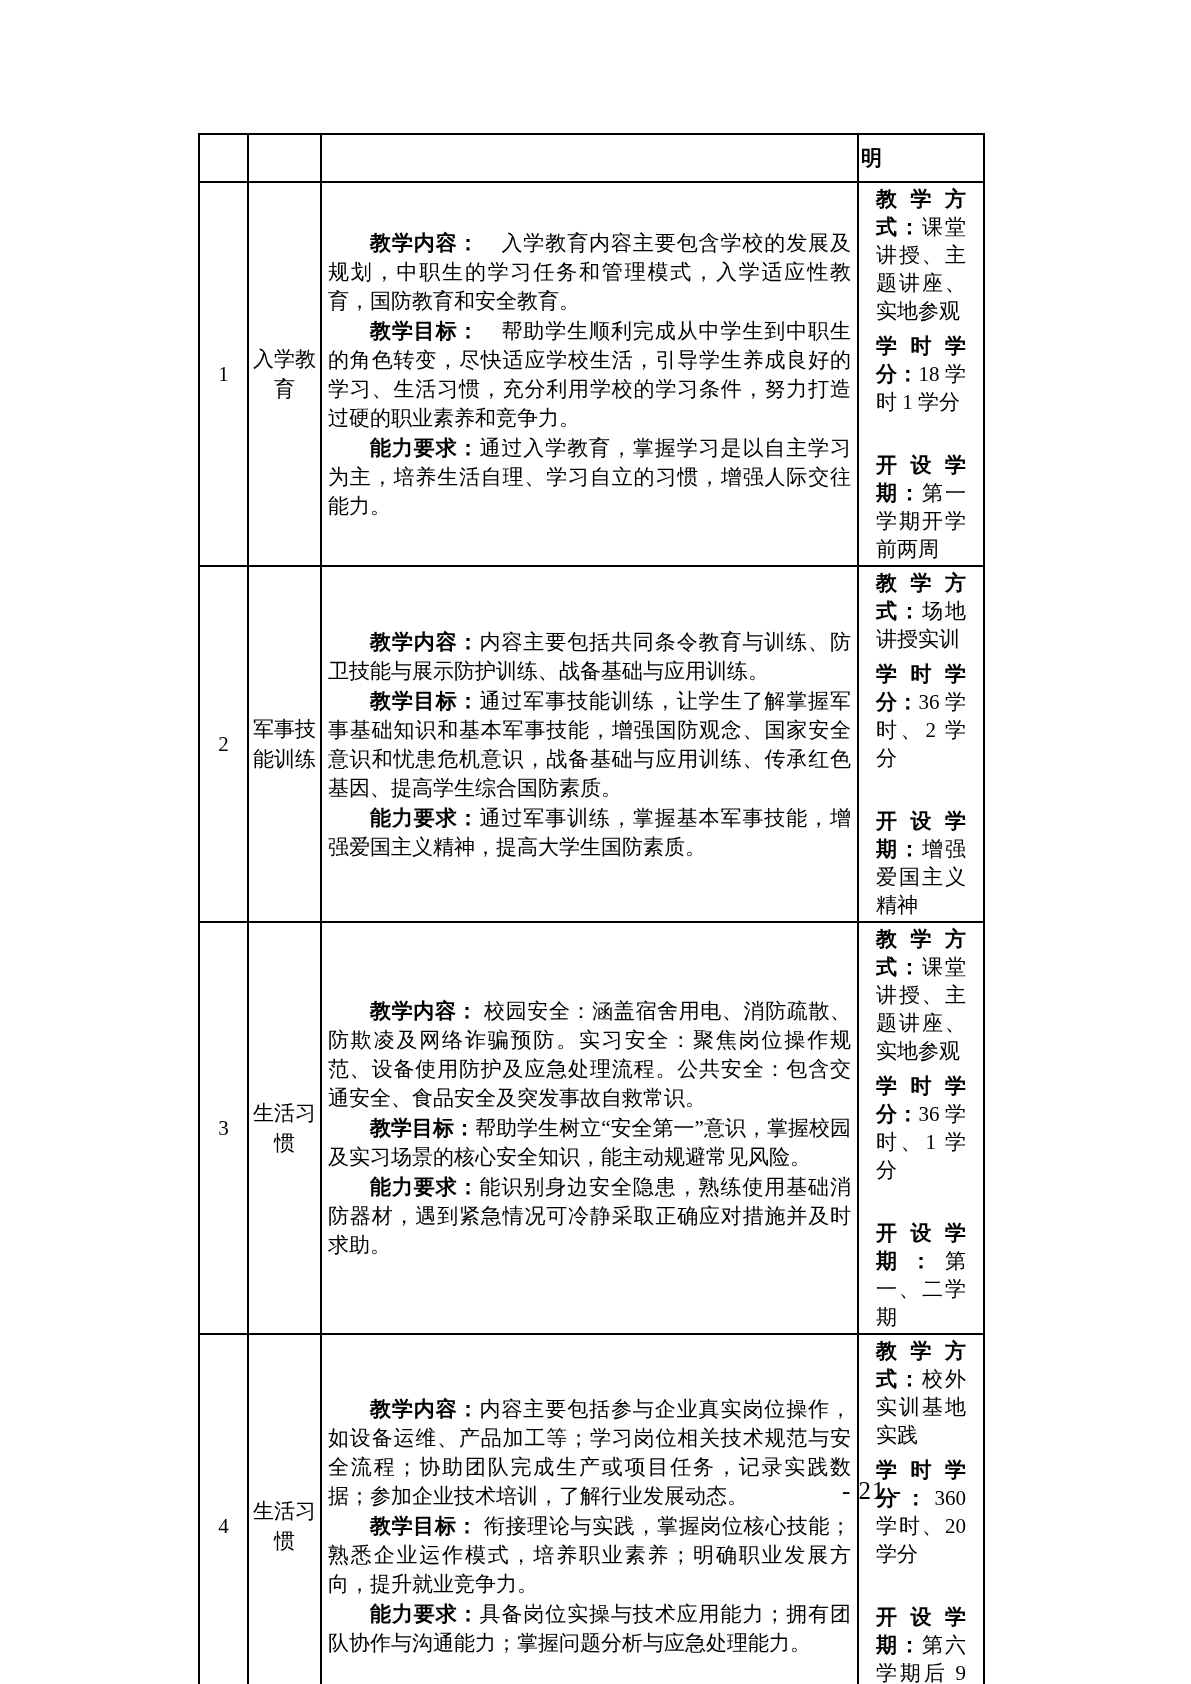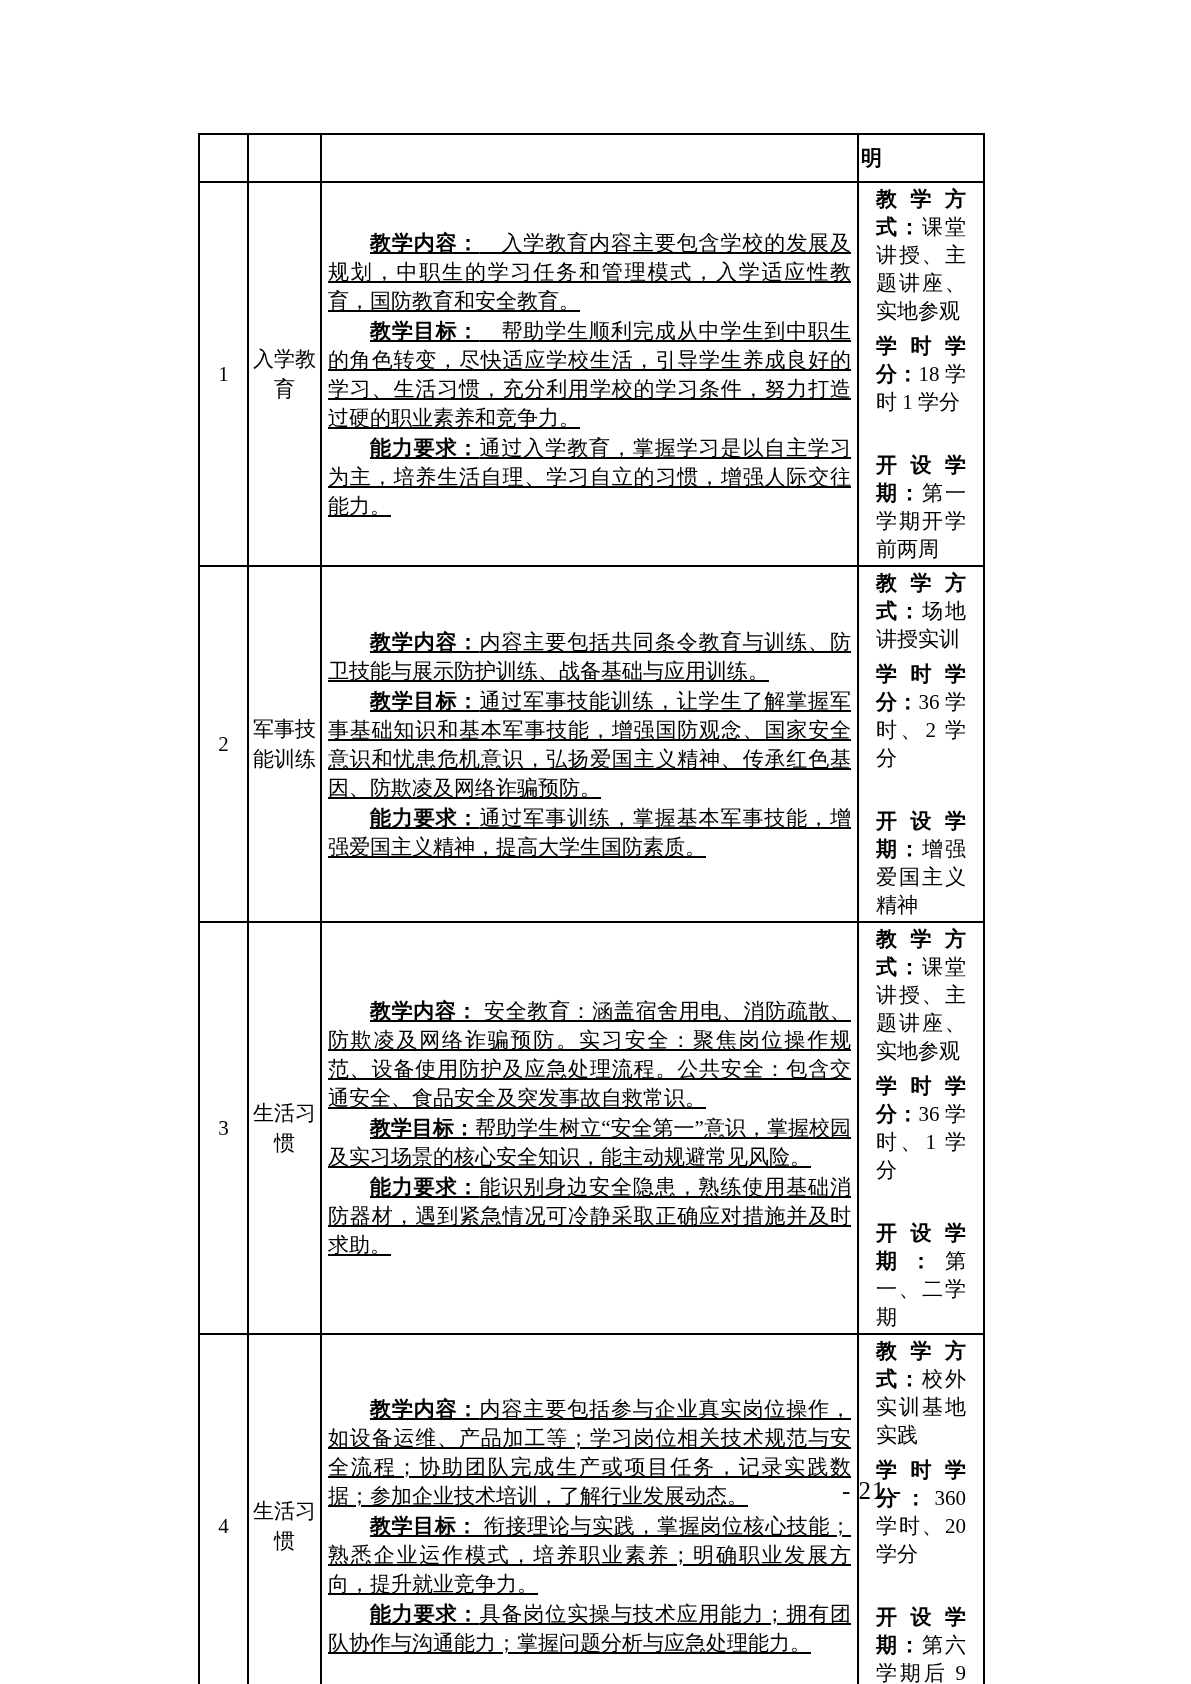--- a/index.html
+++ b/index.html
@@ -44,21 +44,20 @@
   .c-main {
     vertical-align: middle;
     padding: 2px 6px;
   }
   .c-main .para {
     margin: 0;
     text-indent: 42px;
     line-height: 29px;
     text-align: justify;
     word-break: break-all;
-    text-decoration: underline;
   }
   .c-side {
     vertical-align: middle;
     padding: 2px 17px;
   }
   .c-side .sblock {
     margin: 0 0 7px 0;
     line-height: 28px;
     text-align: justify;
     word-break: break-all;
@@ -121,35 +120,35 @@
         <p class="sblock"><b class="lbl">学时学分：</b><span>18 学时 1 学分</span></p>
         <p class="sblock"><b class="lbl">开设学期：</b><span>第一学期开学前两周</span></p>
       </td>
     </tr>
 
     <tr style="height:245px;">
       <td class="c-num">2</td>
       <td class="c-cat">军事技能训练</td>
       <td class="c-main">
         <p class="para"><b class="lbl">教学内容：</b><span>内容主要包括共同条令教育与训练、防卫技能与展示防护训练、战备基础与应用训练。</span></p>
-        <p class="para"><b class="lbl">教学目标：</b><span>通过军事技能训练，让学生了解掌握军事基础知识和基本军事技能，增强国防观念、国家安全意识和忧患危机意识，弘扬爱国主义精神、传承红色基因、防欺凌及网络诈骗预防。</span></p>
+        <p class="para"><b class="lbl">教学目标：</b><span>通过军事技能训练，让学生了解掌握军事基础知识和基本军事技能，增强国防观念、国家安全意识和忧患危机意识，战备基础与应用训练、传承红色基因、提高学生综合国防素质。</span></p>
         <p class="para"><b class="lbl">能力要求：</b><span>通过军事训练，掌握基本军事技能，增强爱国主义精神，提高大学生国防素质。</span></p>
       </td>
       <td class="c-side">
         <p class="sblock"><b class="lbl">教学方式：</b><span>场地讲授实训</span></p>
         <p class="sblock"><b class="lbl">学时学分：</b><span>36 学时、2 学分</span></p>
         <p class="sblock"><b class="lbl">开设学期：</b><span>增强爱国主义精神</span></p>
       </td>
     </tr>
 
     <tr style="height:290px;">
       <td class="c-num">3</td>
       <td class="c-cat">生活习惯</td>
       <td class="c-main">
-        <p class="para"><b class="lbl">教学内容：</b><span> 安全教育：涵盖宿舍用电、消防疏散、防欺凌及网络诈骗预防。实习安全：聚焦岗位操作规范、设备使用防护及应急处理流程。公共安全：包含交通安全、食品安全及突发事故自救常识。</span></p>
+        <p class="para"><b class="lbl">教学内容：</b><span> 校园安全：涵盖宿舍用电、消防疏散、防欺凌及网络诈骗预防。实习安全：聚焦岗位操作规范、设备使用防护及应急处理流程。公共安全：包含交通安全、食品安全及突发事故自救常识。</span></p>
         <p class="para"><b class="lbl">教学目标：</b><span>帮助学生树立“安全第一”意识，掌握校园及实习场景的核心安全知识，能主动规避常见风险。</span></p>
         <p class="para"><b class="lbl">能力要求：</b><span>能识别身边安全隐患，熟练使用基础消防器材，遇到紧急情况可冷静采取正确应对措施并及时求助。</span></p>
       </td>
       <td class="c-side">
         <p class="sblock"><b class="lbl">教学方式：</b><span>课堂讲授、主题讲座、实地参观</span></p>
         <p class="sblock"><b class="lbl">学时学分：</b><span>36 学时、1 学分</span></p>
         <p class="sblock"><b class="lbl">开设学期：</b><span>第一、二学期</span></p>
       </td>
     </tr>
 

